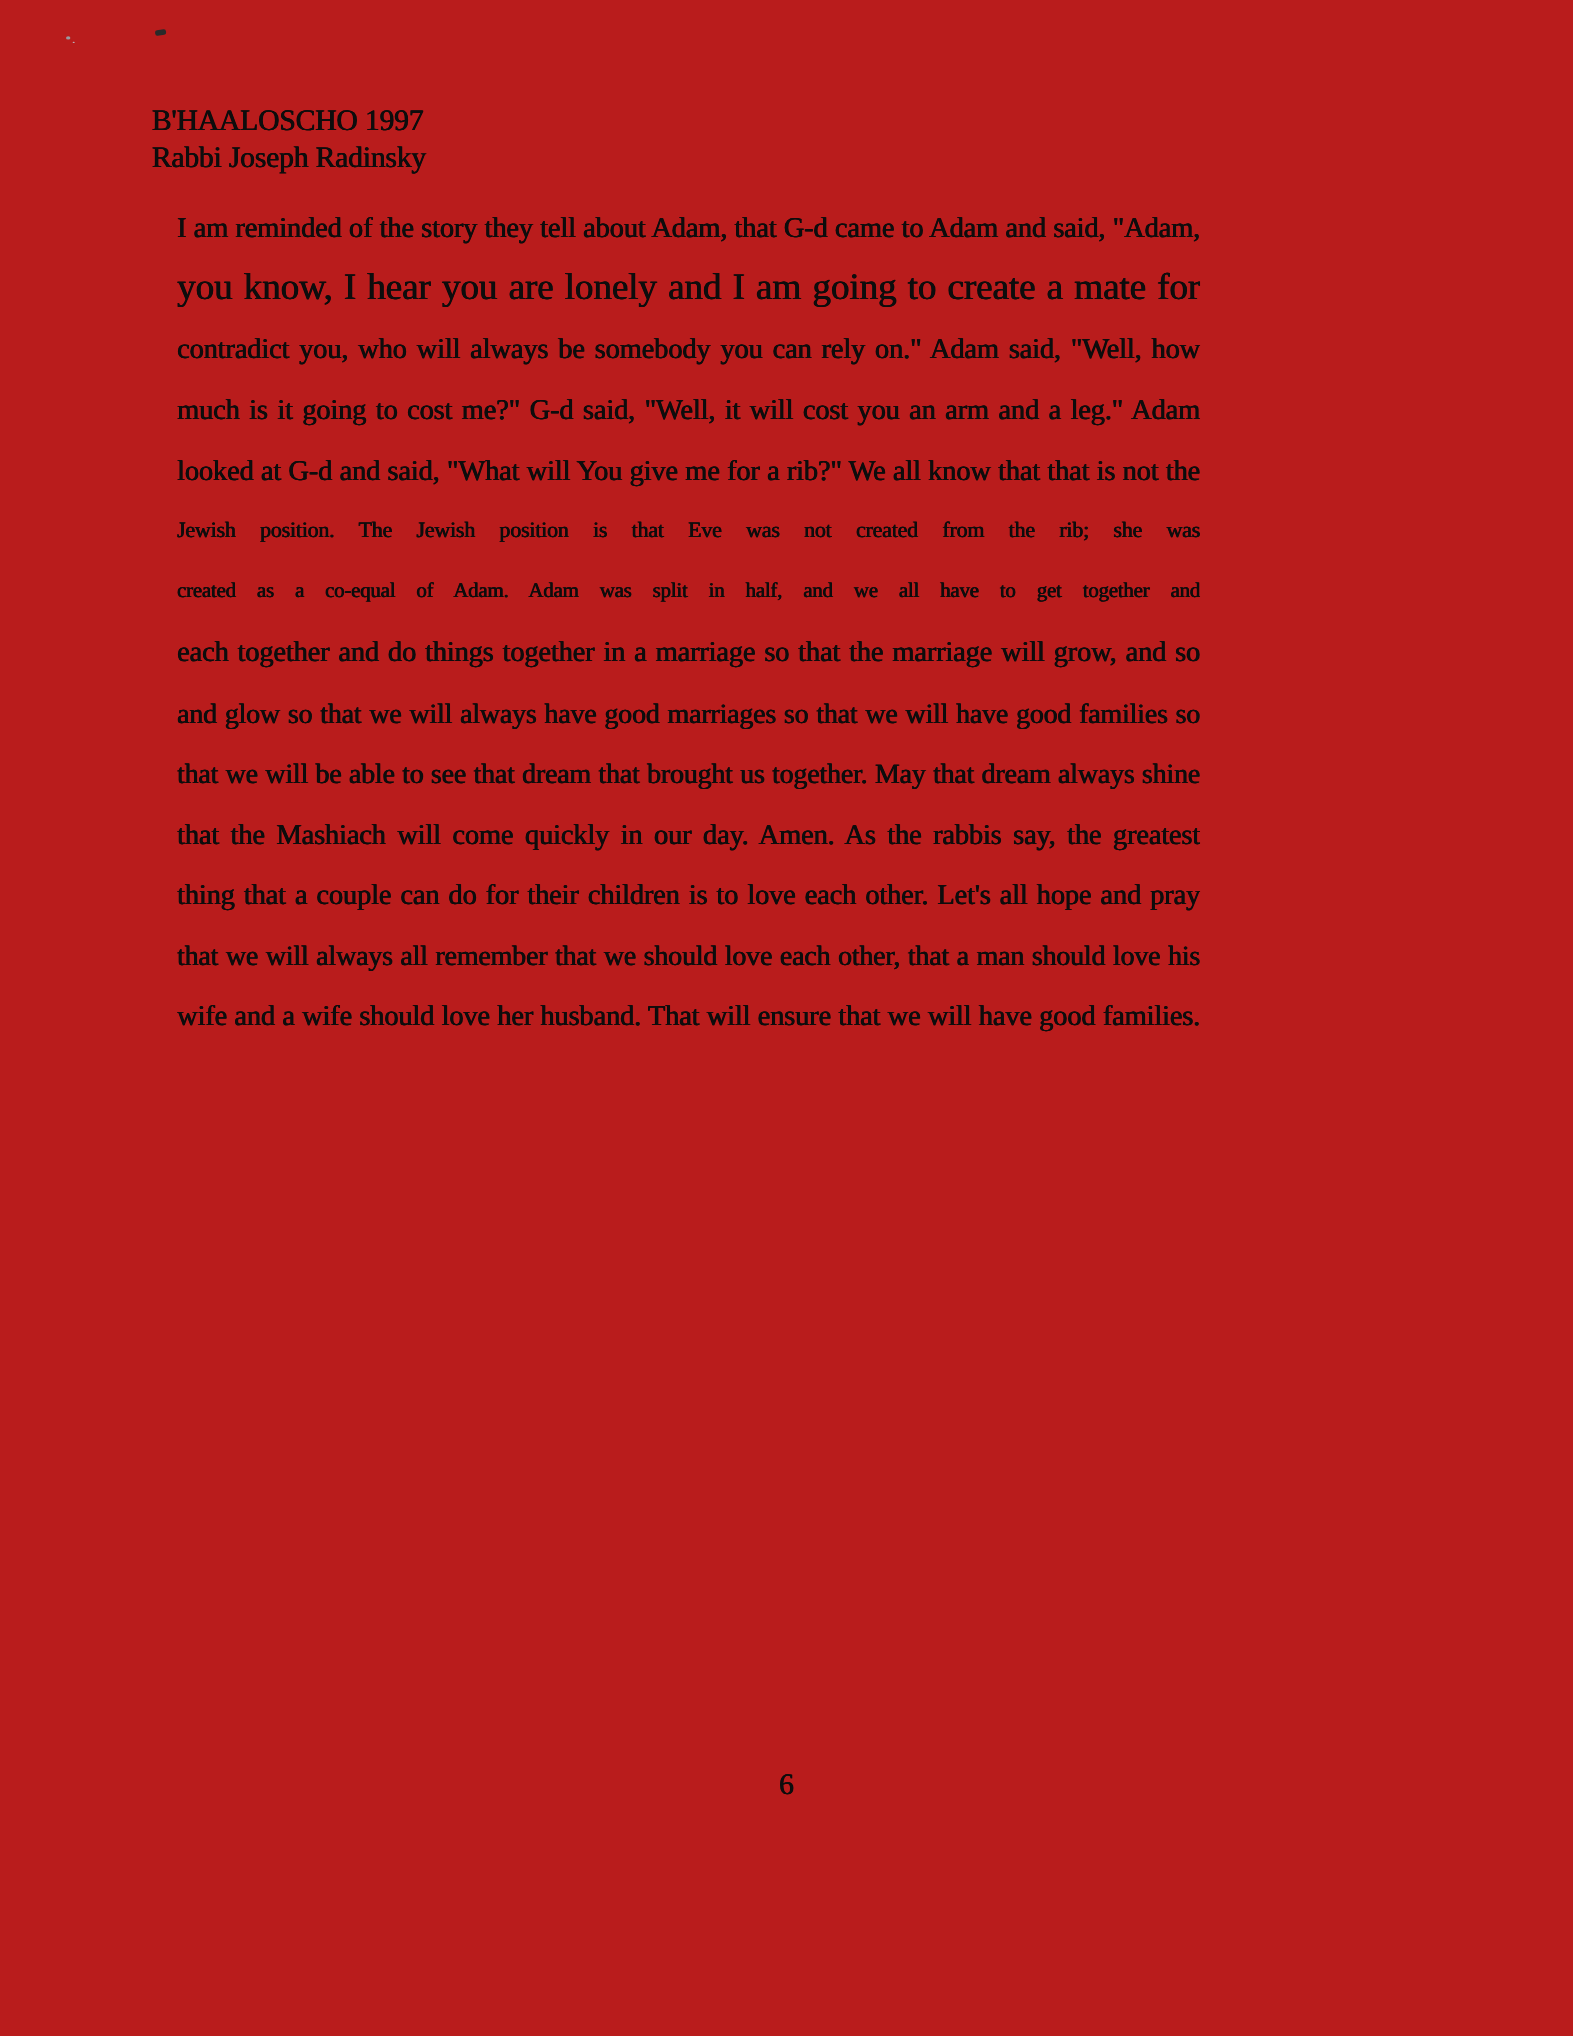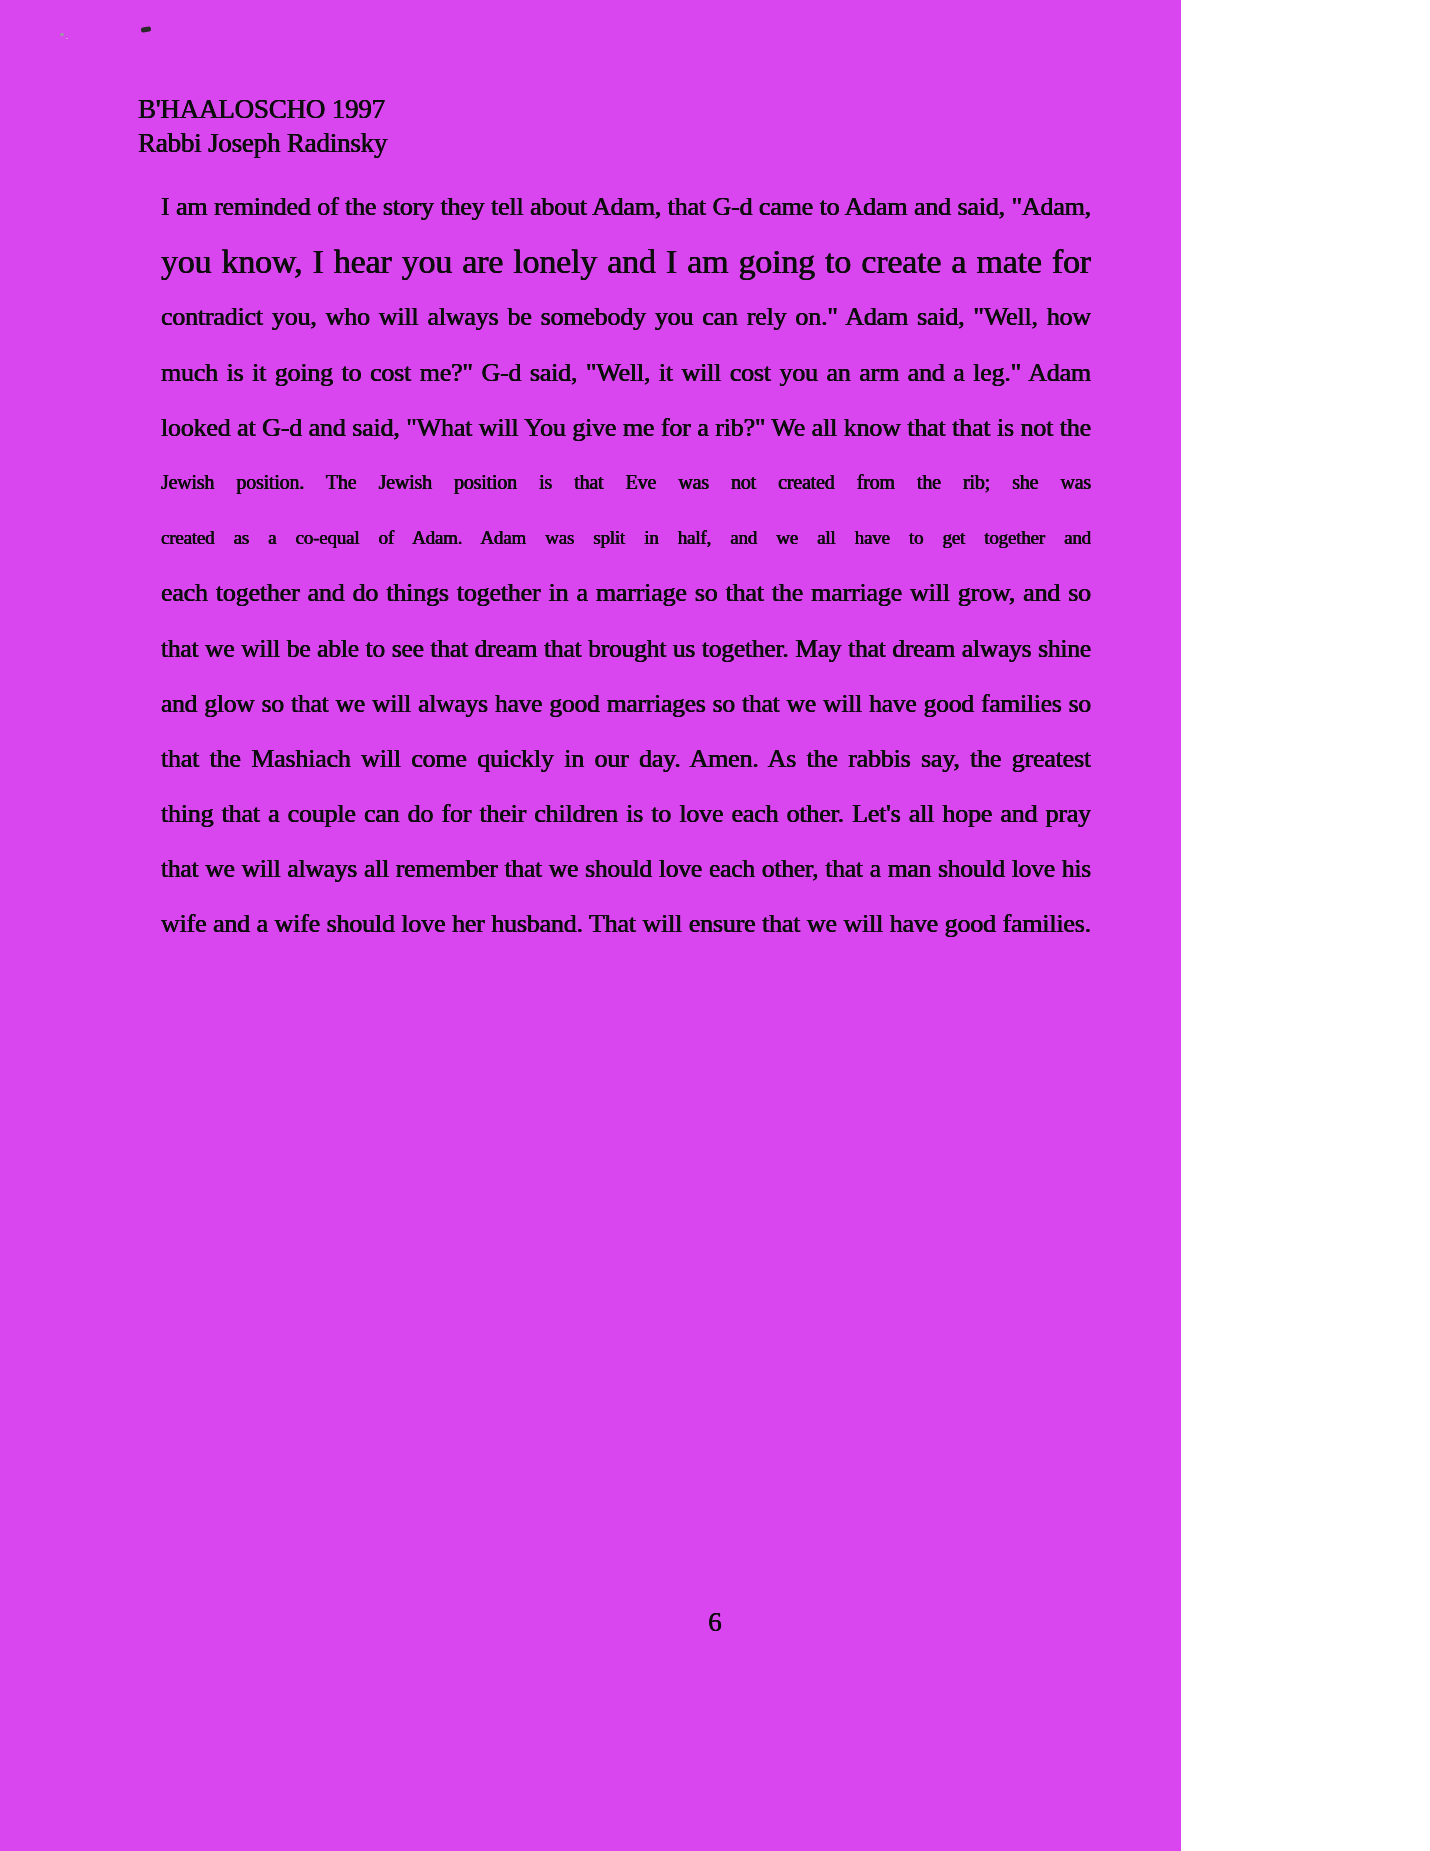--- a/index.html
+++ b/index.html
@@ -4,23 +4,23 @@
 <style>
   * { margin: 0; padding: 0; box-sizing: border-box; }
   html, body { width: 1430px; height: 1851px; }
   body {
     background: #ffffff;
     color: #0d0d0d;
     font-family: "Liberation Serif", "DejaVu Serif", serif;
   }
   .page {
     position: relative;
-    width: 1181px;
+    width: 1430px;
     height: 1851px;
-    background: #d946ef;
+    background: #b91c1c;
     overflow: hidden;
   }
   
   .speck { position: absolute; background: #2a2a2a; }
   .speck-1 {
     left: 60px; top: 33px; width: 4px; height: 3px;
     background: #9a9aa0; border-radius: 50%;
     box-shadow: 5px 4px 0 -1px #b9b9bf;
   }
   .speck-2 {
@@ -83,22 +83,22 @@
 
   <main class="doc-body">
     <div class="line" style="font-size: 26px;">I am reminded of the story they tell about Adam, that G-d came to Adam and said, "Adam,</div>
     <div class="line" style="font-size: 34px;">you know, I hear you are lonely and I am going to create a mate for you who is beautiful and</div>
     <div class="line" style="font-size: 26px;">contradict you, who will always be somebody you can rely on."  Adam said, "Well, how</div>
     <div class="line" style="font-size: 26px;">much is it going to cost me?"  G-d said, "Well, it will cost you an arm and a leg."  Adam</div>
     <div class="line" style="font-size: 26px;">looked at G-d and said, "What will You give me for a rib?"  We all know that that is not the</div>
     <div class="line" style="font-size: 20px;">Jewish position.  The Jewish position is that Eve was not created from the rib; she was</div>
     <div class="line" style="font-size: 19px;">created as a co-equal of Adam.  Adam was split in half, and we all have to get together and</div>
     <div class="line" style="font-size: 26px;">each together and do things together in a marriage so that the marriage will grow, and so</div>
+    <div class="line" style="font-size: 25.5px;">and glow so that we will always have good marriages so that we will have good families so</div>
     <div class="line" style="font-size: 25.5px;">that we will be able to see that dream that brought us together.  May that dream always shine</div>
-    <div class="line" style="font-size: 25.5px;">and glow so that we will always have good marriages so that we will have good families so</div>
     <div class="line" style="font-size: 26px;">that the Mashiach will come quickly in our day.   Amen.  As the rabbis say, the greatest</div>
     <div class="line" style="font-size: 26px;">thing that a couple can do for their children is to love each other.  Let's all hope and pray</div>
     <div class="line" style="font-size: 25.5px;">that we will always all remember that we should love each other, that a man should love his</div>
     <div class="line" style="font-size: 26px;">wife and a wife should love her husband.  That will ensure that we will have good families.</div>
   </main>
 
   <footer class="doc-footer">
     <span class="pagenum">6</span>
   </footer>
 

